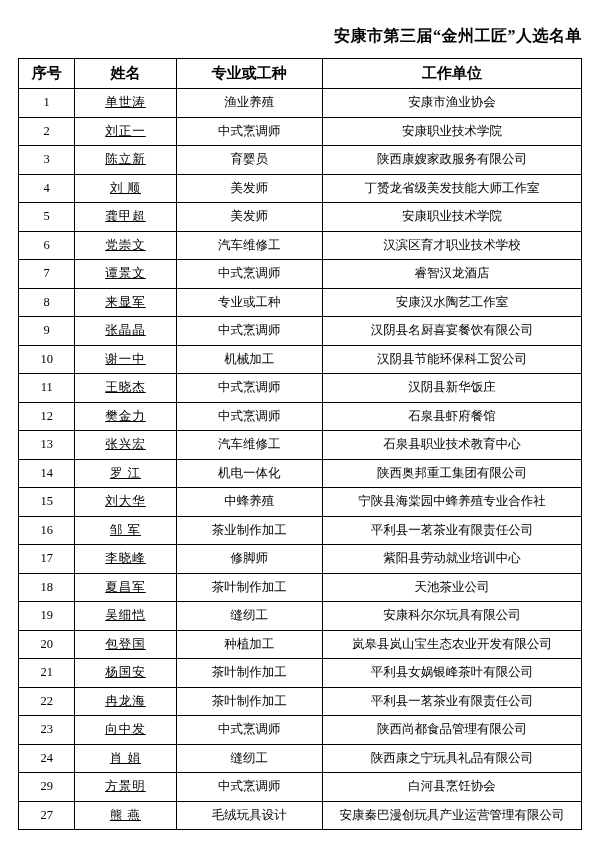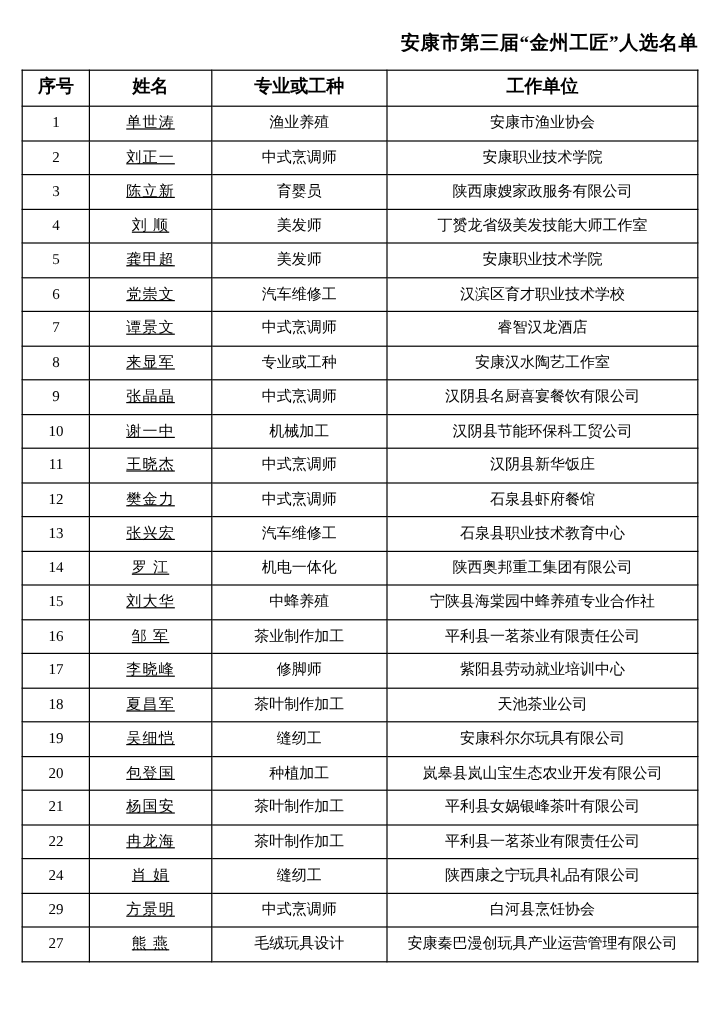--- a/index.html
+++ b/index.html
@@ -216,20 +216,26 @@
           <td class="trade">茶叶制作加工</td>
           <td class="org">平利县女娲银峰茶叶有限公司</td>
         </tr>
         <tr>
           <td class="idx">22</td>
           <td class="name">冉龙海</td>
           <td class="trade">茶叶制作加工</td>
           <td class="org">平利县一茗茶业有限责任公司</td>
         </tr>
         <tr>
+          <td class="idx">23</td>
+          <td class="name">向中发</td>
+          <td class="trade">中式烹调师</td>
+          <td class="org">陕西尚都食品管理有限公司</td>
+        </tr>
+        <tr>
           <td class="idx">24</td>
           <td class="name">肖 娟</td>
           <td class="trade">缝纫工</td>
           <td class="org">陕西康之宁玩具礼品有限公司</td>
         </tr>
         <tr>
           <td class="idx">29</td>
           <td class="name">方景明</td>
           <td class="trade">中式烹调师</td>
           <td class="org">白河县烹饪协会</td>

